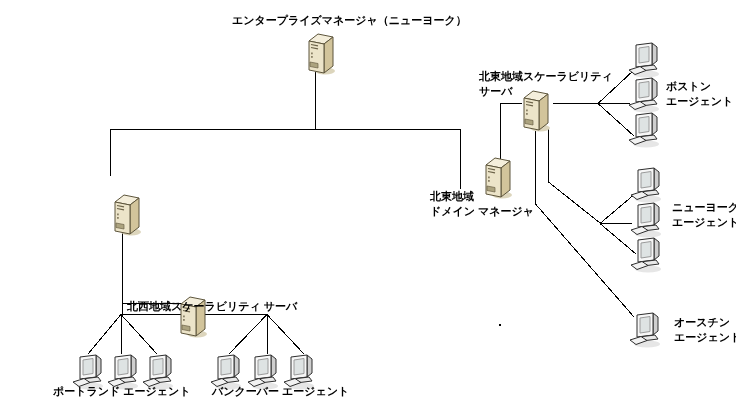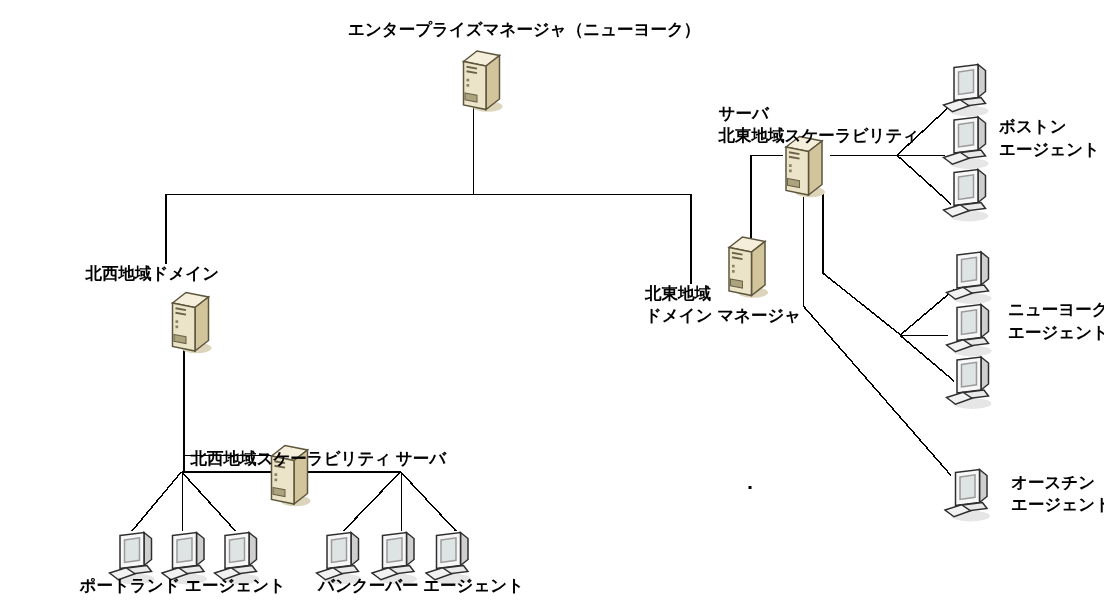--- a/index.html
+++ b/index.html
@@ -163,40 +163,39 @@
 
   <div class="node" style="left:629px;top:311px;">
     <svg width="34" height="38">
         <use href="#sym-pc"></use>
       </svg>
   </div>
 
   <div class="lbl" style="left:232px;top:13px;">エンタープライズマネージャ（ニューヨーク）</div>
 
   <div class="lbl" style="left:57px;top:176px;">
-    <span>北西地域ドメイン</span>
   </div>
 
   <div class="lbl" style="left:127px;top:299px;">北西地域スケーラビリティ サーバ</div>
 
   <div class="lbl" style="left:479px;top:69px;">
+    <span>北東地域スケーラビリティ</span>
     <span>サーバ</span>
-    <span>北東地域スケーラビリティ</span>
   </div>
 
   <div class="lbl" style="left:430px;top:189px;">
     <span>北東地域</span>
     <span>ドメイン マネージャ</span>
   </div>
 
   <div class="lbl" style="left:53px;top:384px;">ポートランド エージェント</div>
 
   <div class="lbl" style="left:212px;top:384px;">バンクーバー エージェント</div>
 
-  <div class="lbl" style="left:666px;top:79px;font-family:Liberation Mono, monospace;">
+  <div class="lbl" style="left:666px;top:79px;">
     <span>ボストン</span>
     <span>エージェント</span>
   </div>
 
   <div class="lbl" style="left:672px;top:200px;">
     <span>ニューヨーク</span>
     <span>エージェント</span>
   </div>
 
   <div class="lbl" style="left:674px;top:315px;">

